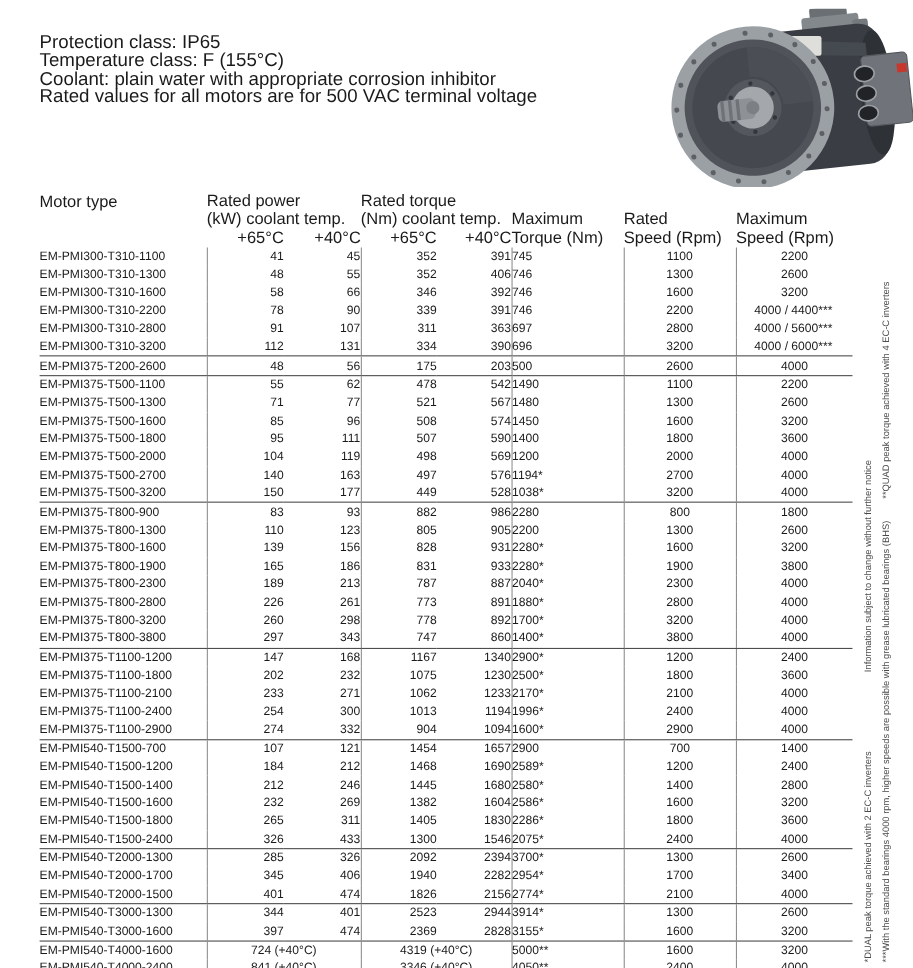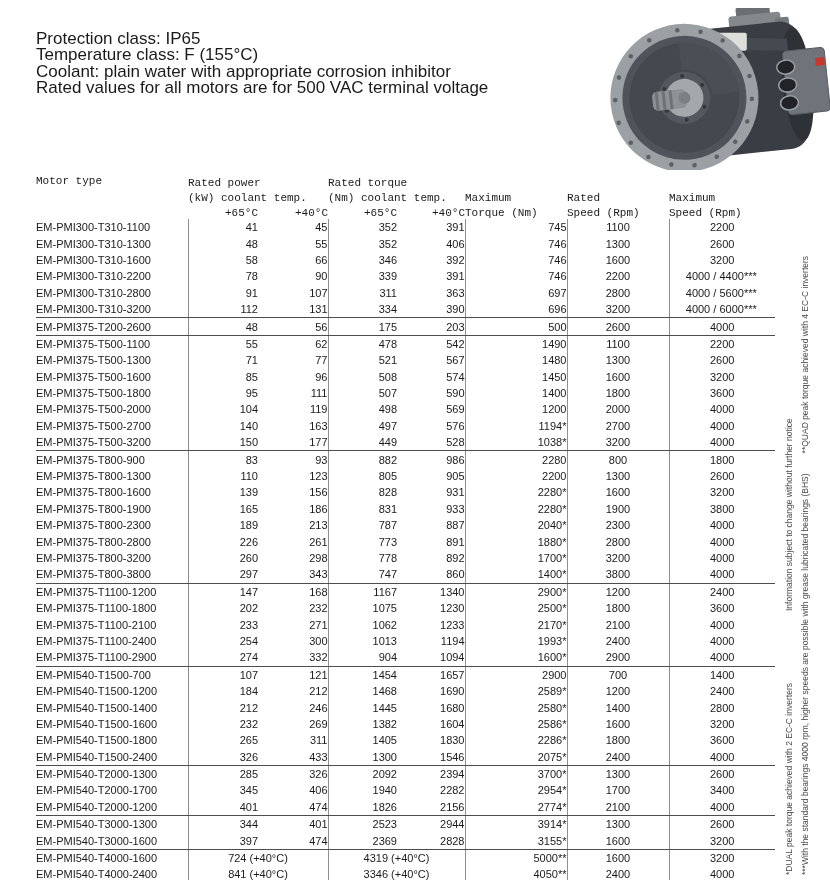--- a/index.html
+++ b/index.html
@@ -9,32 +9,32 @@
     font-family:"Liberation Sans", sans-serif;
   }
   .info-block{position:absolute;left:36px;top:31px;font-size:17px;line-height:16.3px;}
   .motor-figure{position:absolute;left:592px;top:8px;width:238px;height:162px;}
 
   table.spec{
     position:absolute;left:36px;top:174px;width:739px;
     border-collapse:collapse;table-layout:fixed;
   }
   table.spec td{padding:0;white-space:nowrap;overflow:visible;}
-  thead td{font-size:11px;height:15px;vertical-align:bottom;color:#1a1a1a;font-family:Liberation Mono, monospace;}
+  thead td{font-size:15px;height:15px;vertical-align:bottom;color:#1a1a1a;}
   thead td.mt-head{vertical-align:top;padding-top:1px;}
   tbody td{font-size:11px;height:16.4px;vertical-align:middle;}
   td.bl{border-left:1px solid #8f8f8f;}
   tr.group-end td{border-bottom:1.2px solid #4d4d4d;}
 
   td.mt{text-align:left;margin-top:43px;}
   td.p65{text-align:right;padding-right:18px;}
   td.p40{text-align:right;padding-right:30px;}
   td.t65{text-align:right;padding-right:12px;}
   td.t40{text-align:right;padding-right:24px;}
-  td.c1{text-align:right;padding-right:56px;}
+  td.c1{text-align:left;padding-right:56px;}
   td.c2{text-align:center;padding-right:33px;margin-left:40px;}
   td.c3{text-align:center;padding-right:34px;}
   td.c3.wide{padding-right:2px;}
   td.pm{text-align:center;padding-right:12px;}
   td.tm{text-align:center;padding-right:0;}
   .pl8{padding-left:8px;}.pl3{padding-left:3px;margin-left:13px;}.pl2{padding-left:2px;}
 
   .footnotes{
     position:absolute;left:781px;top:875px;width:620px;
     transform-origin:0 0;transform:rotate(-90deg);
@@ -405,21 +405,21 @@
         <td class="c1 bl">2170*</td>
         <td class="c2 bl">2100</td>
         <td class="c3 bl">4000</td>
       </tr>
       <tr>
         <td class="mt">EM-PMI375-T1100-2400</td>
         <td class="p65 bl">254</td>
         <td class="p40">300</td>
         <td class="t65 bl">1013</td>
         <td class="t40">1194</td>
-        <td class="c1 bl">1993*</td>
+        <td class="c1 bl">1996*</td>
         <td class="c2 bl">2400</td>
         <td class="c3 bl">4000</td>
       </tr>
       <tr class="group-end">
         <td class="mt">EM-PMI375-T1100-2900</td>
         <td class="p65 bl">274</td>
         <td class="p40">332</td>
         <td class="t65 bl">904</td>
         <td class="t40">1094</td>
         <td class="c1 bl">1600*</td>
@@ -500,21 +500,21 @@
         <td class="mt">EM-PMI540-T2000-1700</td>
         <td class="p65 bl">345</td>
         <td class="p40">406</td>
         <td class="t65 bl">1940</td>
         <td class="t40">2282</td>
         <td class="c1 bl">2954*</td>
         <td class="c2 bl">1700</td>
         <td class="c3 bl">3400</td>
       </tr>
       <tr class="group-end">
-        <td class="mt">EM-PMI540-T2000-1200</td>
+        <td class="mt">EM-PMI540-T2000-1500</td>
         <td class="p65 bl">401</td>
         <td class="p40">474</td>
         <td class="t65 bl">1826</td>
         <td class="t40">2156</td>
         <td class="c1 bl">2774*</td>
         <td class="c2 bl">2100</td>
         <td class="c3 bl">4000</td>
       </tr>
       <tr>
         <td class="mt">EM-PMI540-T3000-1300</td>

